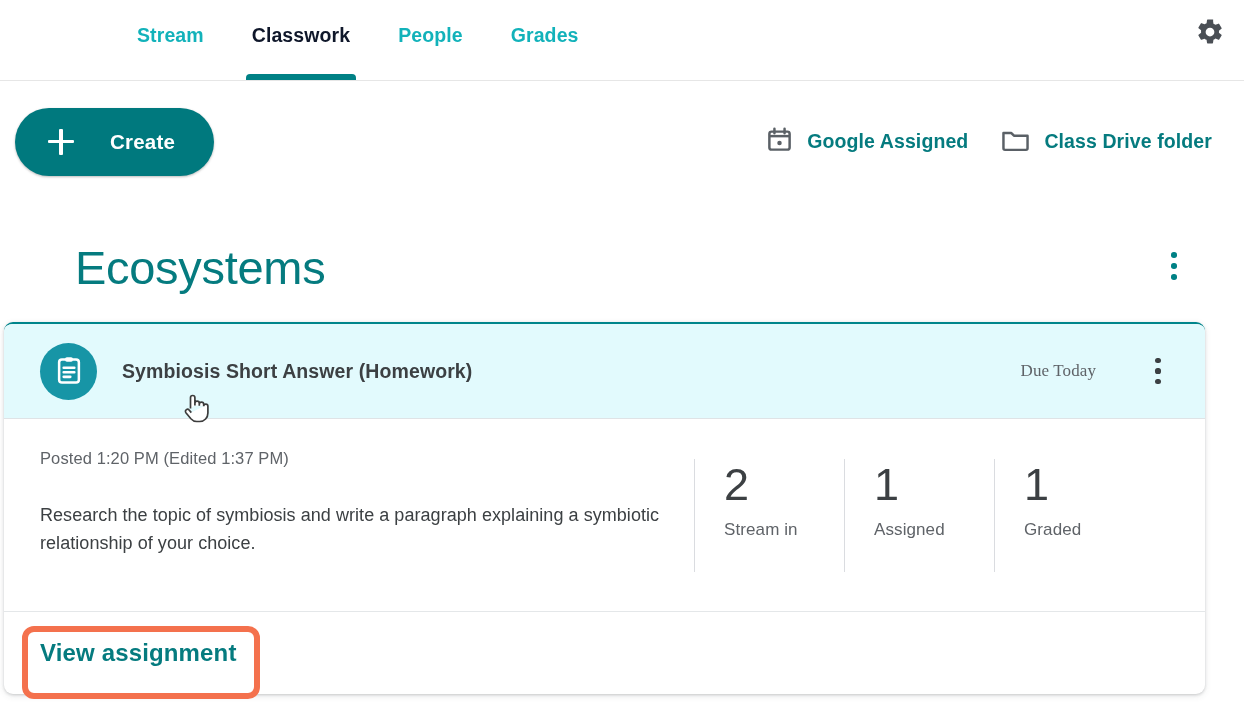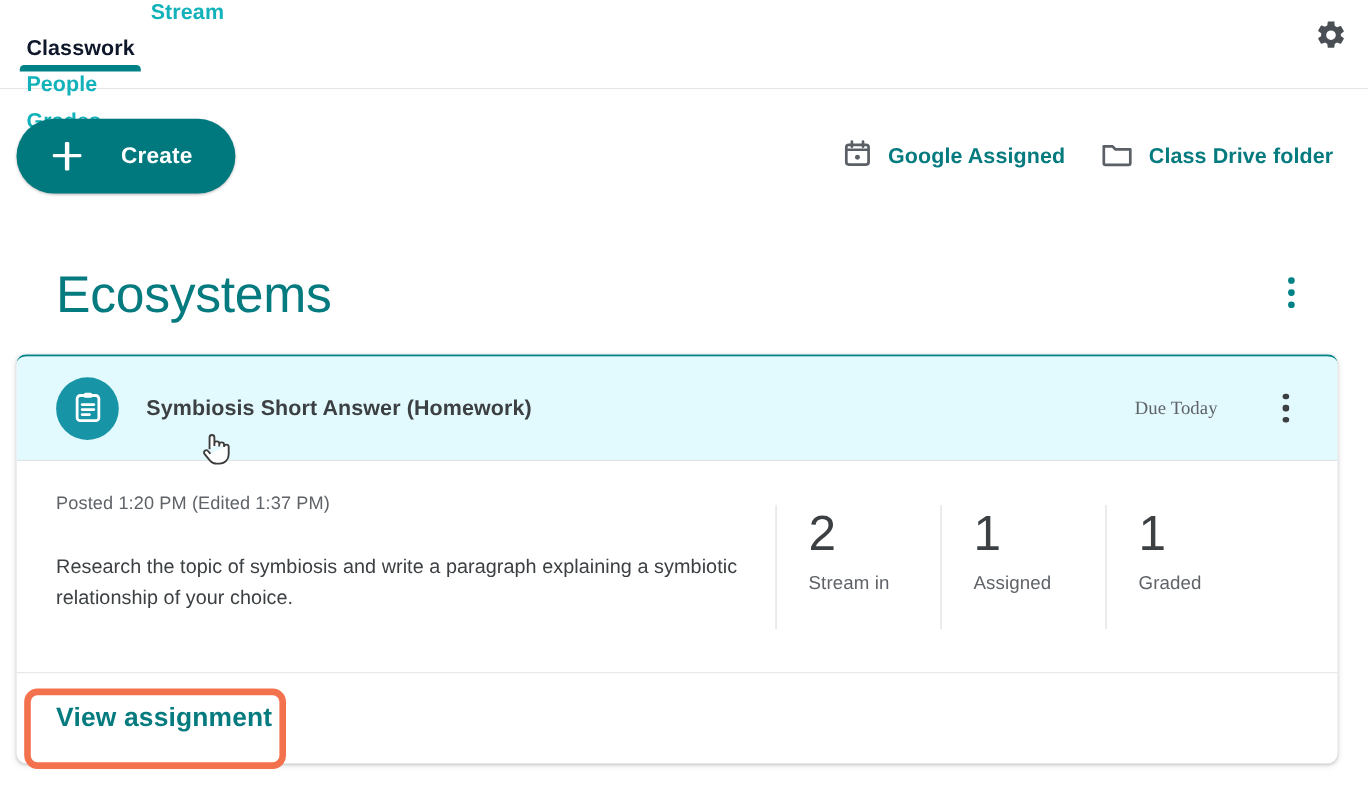--- a/index.html
+++ b/index.html
@@ -29,21 +29,20 @@
     background: #fff;
     border-bottom: 1px solid #e6e6e6;
   }
 
   .tabs {
     position: absolute;
     left: 0; top: 0;
     height: 81px;
     display: flex;
     align-items: flex-start;
-    flex-direction: column;
   }
 
   .tab {
     position: relative;
     height: 81px;
     display: flex;
     align-items: center;
     padding: 0 24px;
     font-size: 19.5px;
     font-weight: 700;
@@ -143,20 +142,21 @@
   }
 
   
   .topic-row {
     position: absolute;
     left: 0; top: 225px;
     width: 1244px;
     height: 85px;
     display: flex;
     align-items: center;
+    padding-left: 24px;
   }
   .topic-title {
     margin-left: 51px;
     font-size: 47px;
     font-weight: 400;
     color: #057b7f;
     letter-spacing: -0.3px;
     line-height: 1;
   }
   .topic-menu {
@@ -172,21 +172,21 @@
   }
   .topic-menu .dot {
     width: 5.6px; height: 5.6px;
     border-radius: 50%;
     background: #008185;
   }
 
   
   .card {
     position: absolute;
-    left: 15px; top: 322px;
+    left: 4px; top: 322px;
     width: 1201px;
     background: #ffffff;
     border-radius: 9px;
     border-top: 2px solid #00858b;
     box-shadow: 0 1px 3px rgba(60,64,67,0.22), 0 2px 7px rgba(60,64,67,0.10);
     overflow: hidden;
   }
 
   .card-header {
     position: relative;

